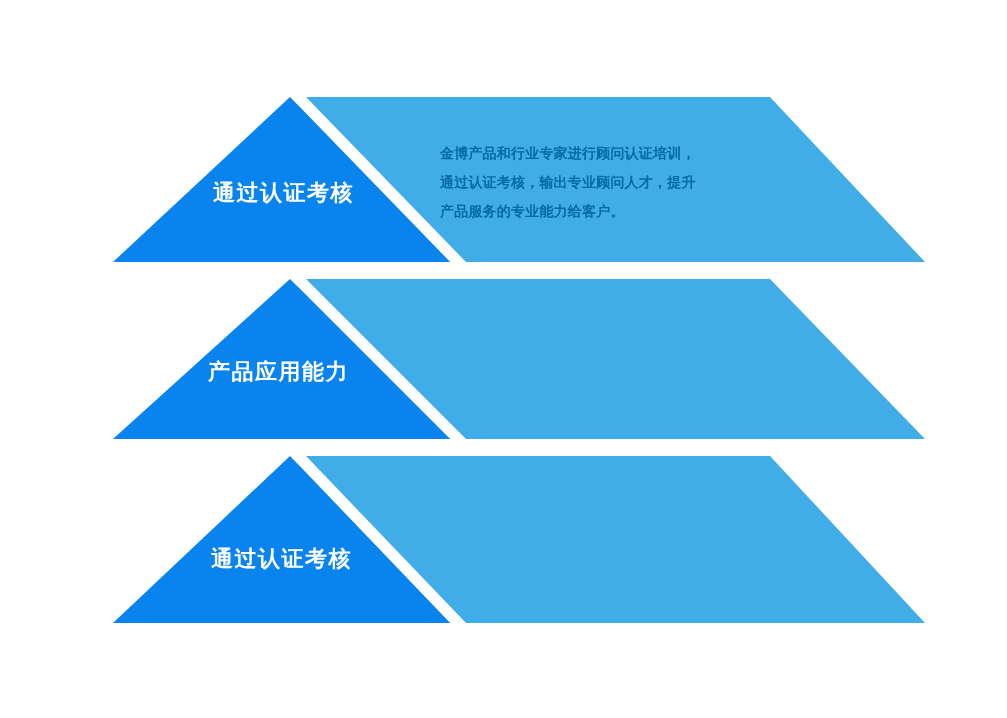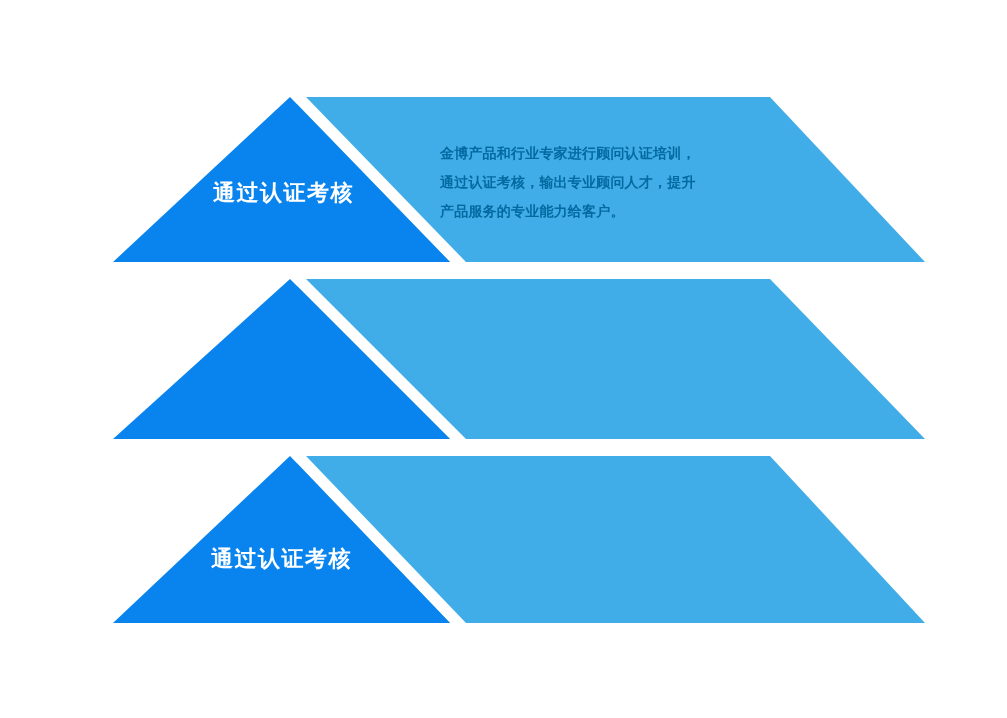--- a/index.html
+++ b/index.html
@@ -68,20 +68,21 @@
 通过认证考核，输出专业顾问人才，提升
 产品服务的专业能力给客户。</div>
   </div>
 
   <div class="band" style="top:279px; height:161px;">
     <svg class="band-svg" width="1007" height="161" viewBox="0 0 1007 161">
       <polygon points="305,0 770,0 925,160 117,160" fill="#41ADE8"></polygon>
       <polygon points="290,0 306,0 466,160 450,160" fill="#ffffff"></polygon>
       <polygon points="290,0 450,160 113,160" fill="#0984EE"></polygon>
     </svg>
+    <div class="band-title" style="left:208px; top:82px;">产品应用能力</div>
   </div>
 
   <div class="band" style="top:456px; height:168px;">
     <svg class="band-svg" width="1007" height="168" viewBox="0 0 1007 168">
       <polygon points="305,0 770,0 925,167 117,167" fill="#41ADE8"></polygon>
       <polygon points="290,0 306,0 466,167 450,167" fill="#ffffff"></polygon>
       <polygon points="290,0 450,167 113,167" fill="#0984EE"></polygon>
     </svg>
     <div class="band-title" style="left:211px; top:92px;">通过认证考核</div>
   </div>

